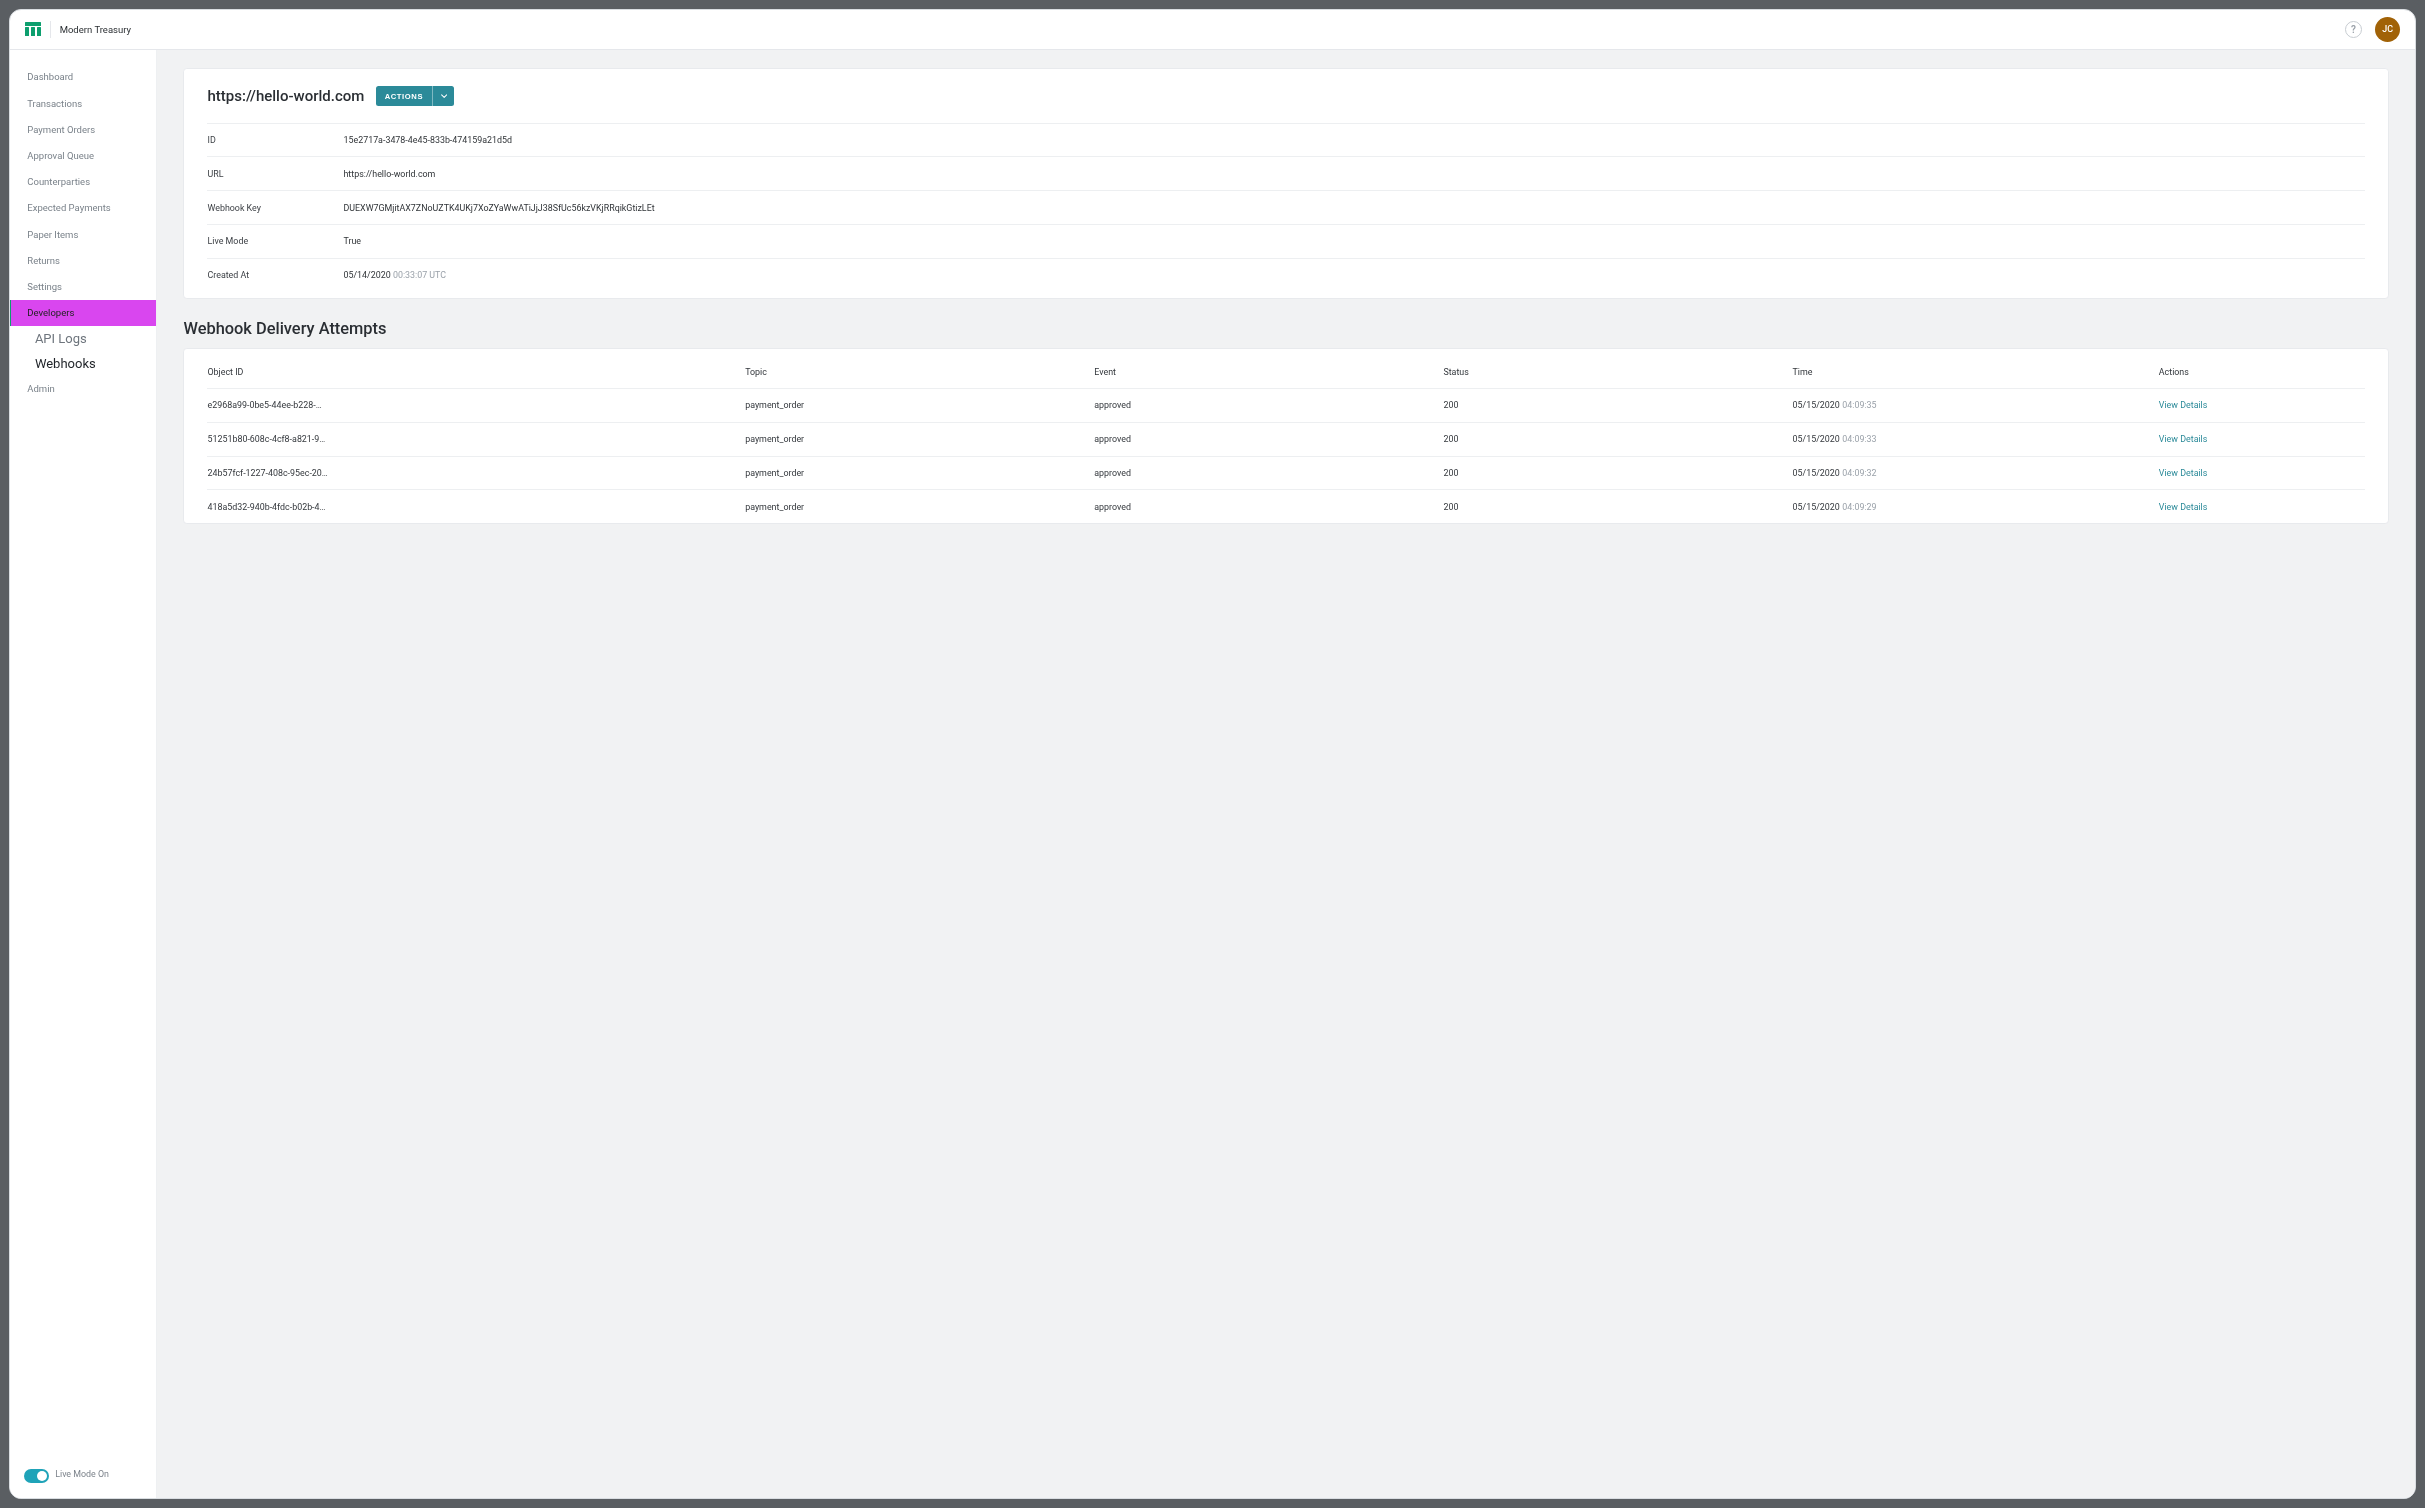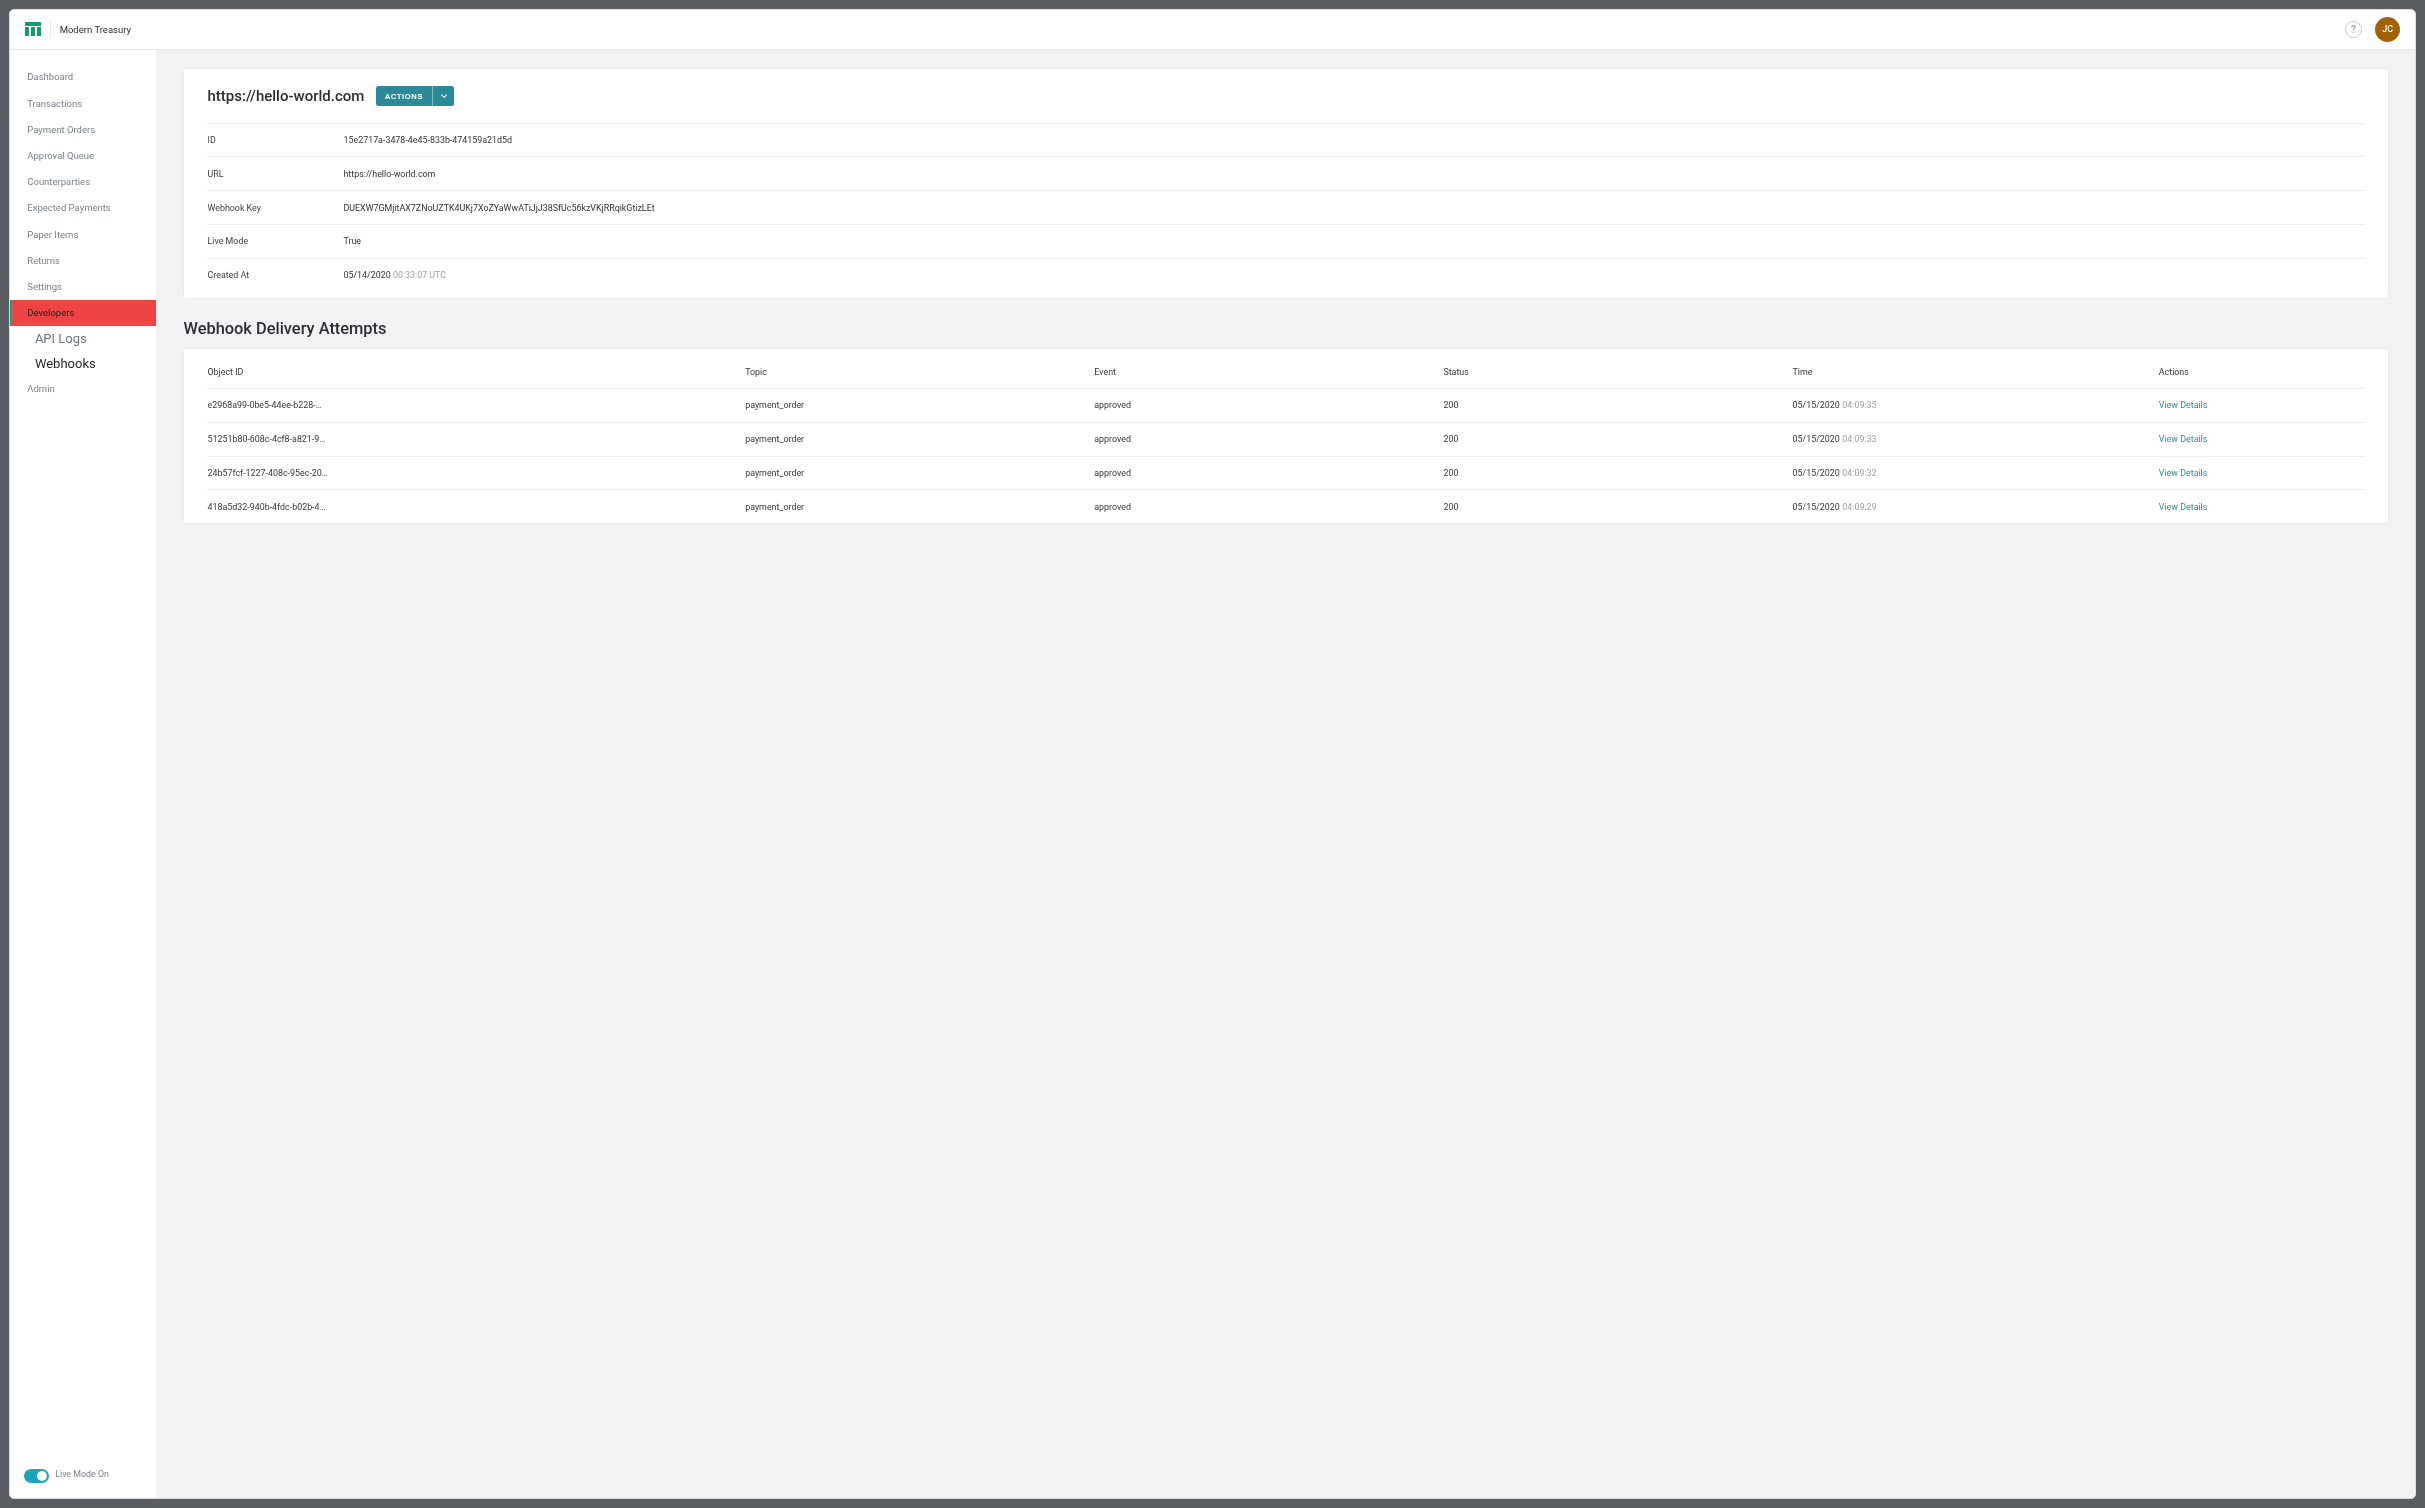--- a/index.html
+++ b/index.html
@@ -7,21 +7,21 @@
   body {
     font-family: -apple-system, BlinkMacSystemFont, "Segoe UI", Roboto, Helvetica, Arial, sans-serif;
     background: #5a5e62;
     display: flex;
     align-items: stretch;
     justify-content: stretch;
   }
   .frame {
     background: #fff;
     margin: 8.9px;
-    border-radius: 5px;
+    border-radius: 12px;
     flex: 1;
     display: flex;
     flex-direction: column;
     overflow: hidden;
     border: 0.6px solid #d9dde1;
   }
   
   .topbar {
     height: 40px;
     display: flex;
@@ -67,21 +67,21 @@
   .nav { flex:1; display:flex; flex-direction:column; }
   .nav-item {
     padding:7.6px 12.7px 7.6px 16.4px;
     font-size:9.5px;
     color:#7a828a;
     cursor:pointer;
     border-left:1.9px solid transparent;
   }
   .nav-item.active {
     color:#222;
-    background:#ef4444;
+    background:#d946ef;
     border-left:1.9px solid #0d9f6e;
     font-weight:450;
   }
   .subnav { display:flex; flex-direction:column; }
   .sub-item {
     padding:5px 12.7px 5px 25px;
     font-size:13px;
     color:#6e757d;
     cursor:pointer;
   }

